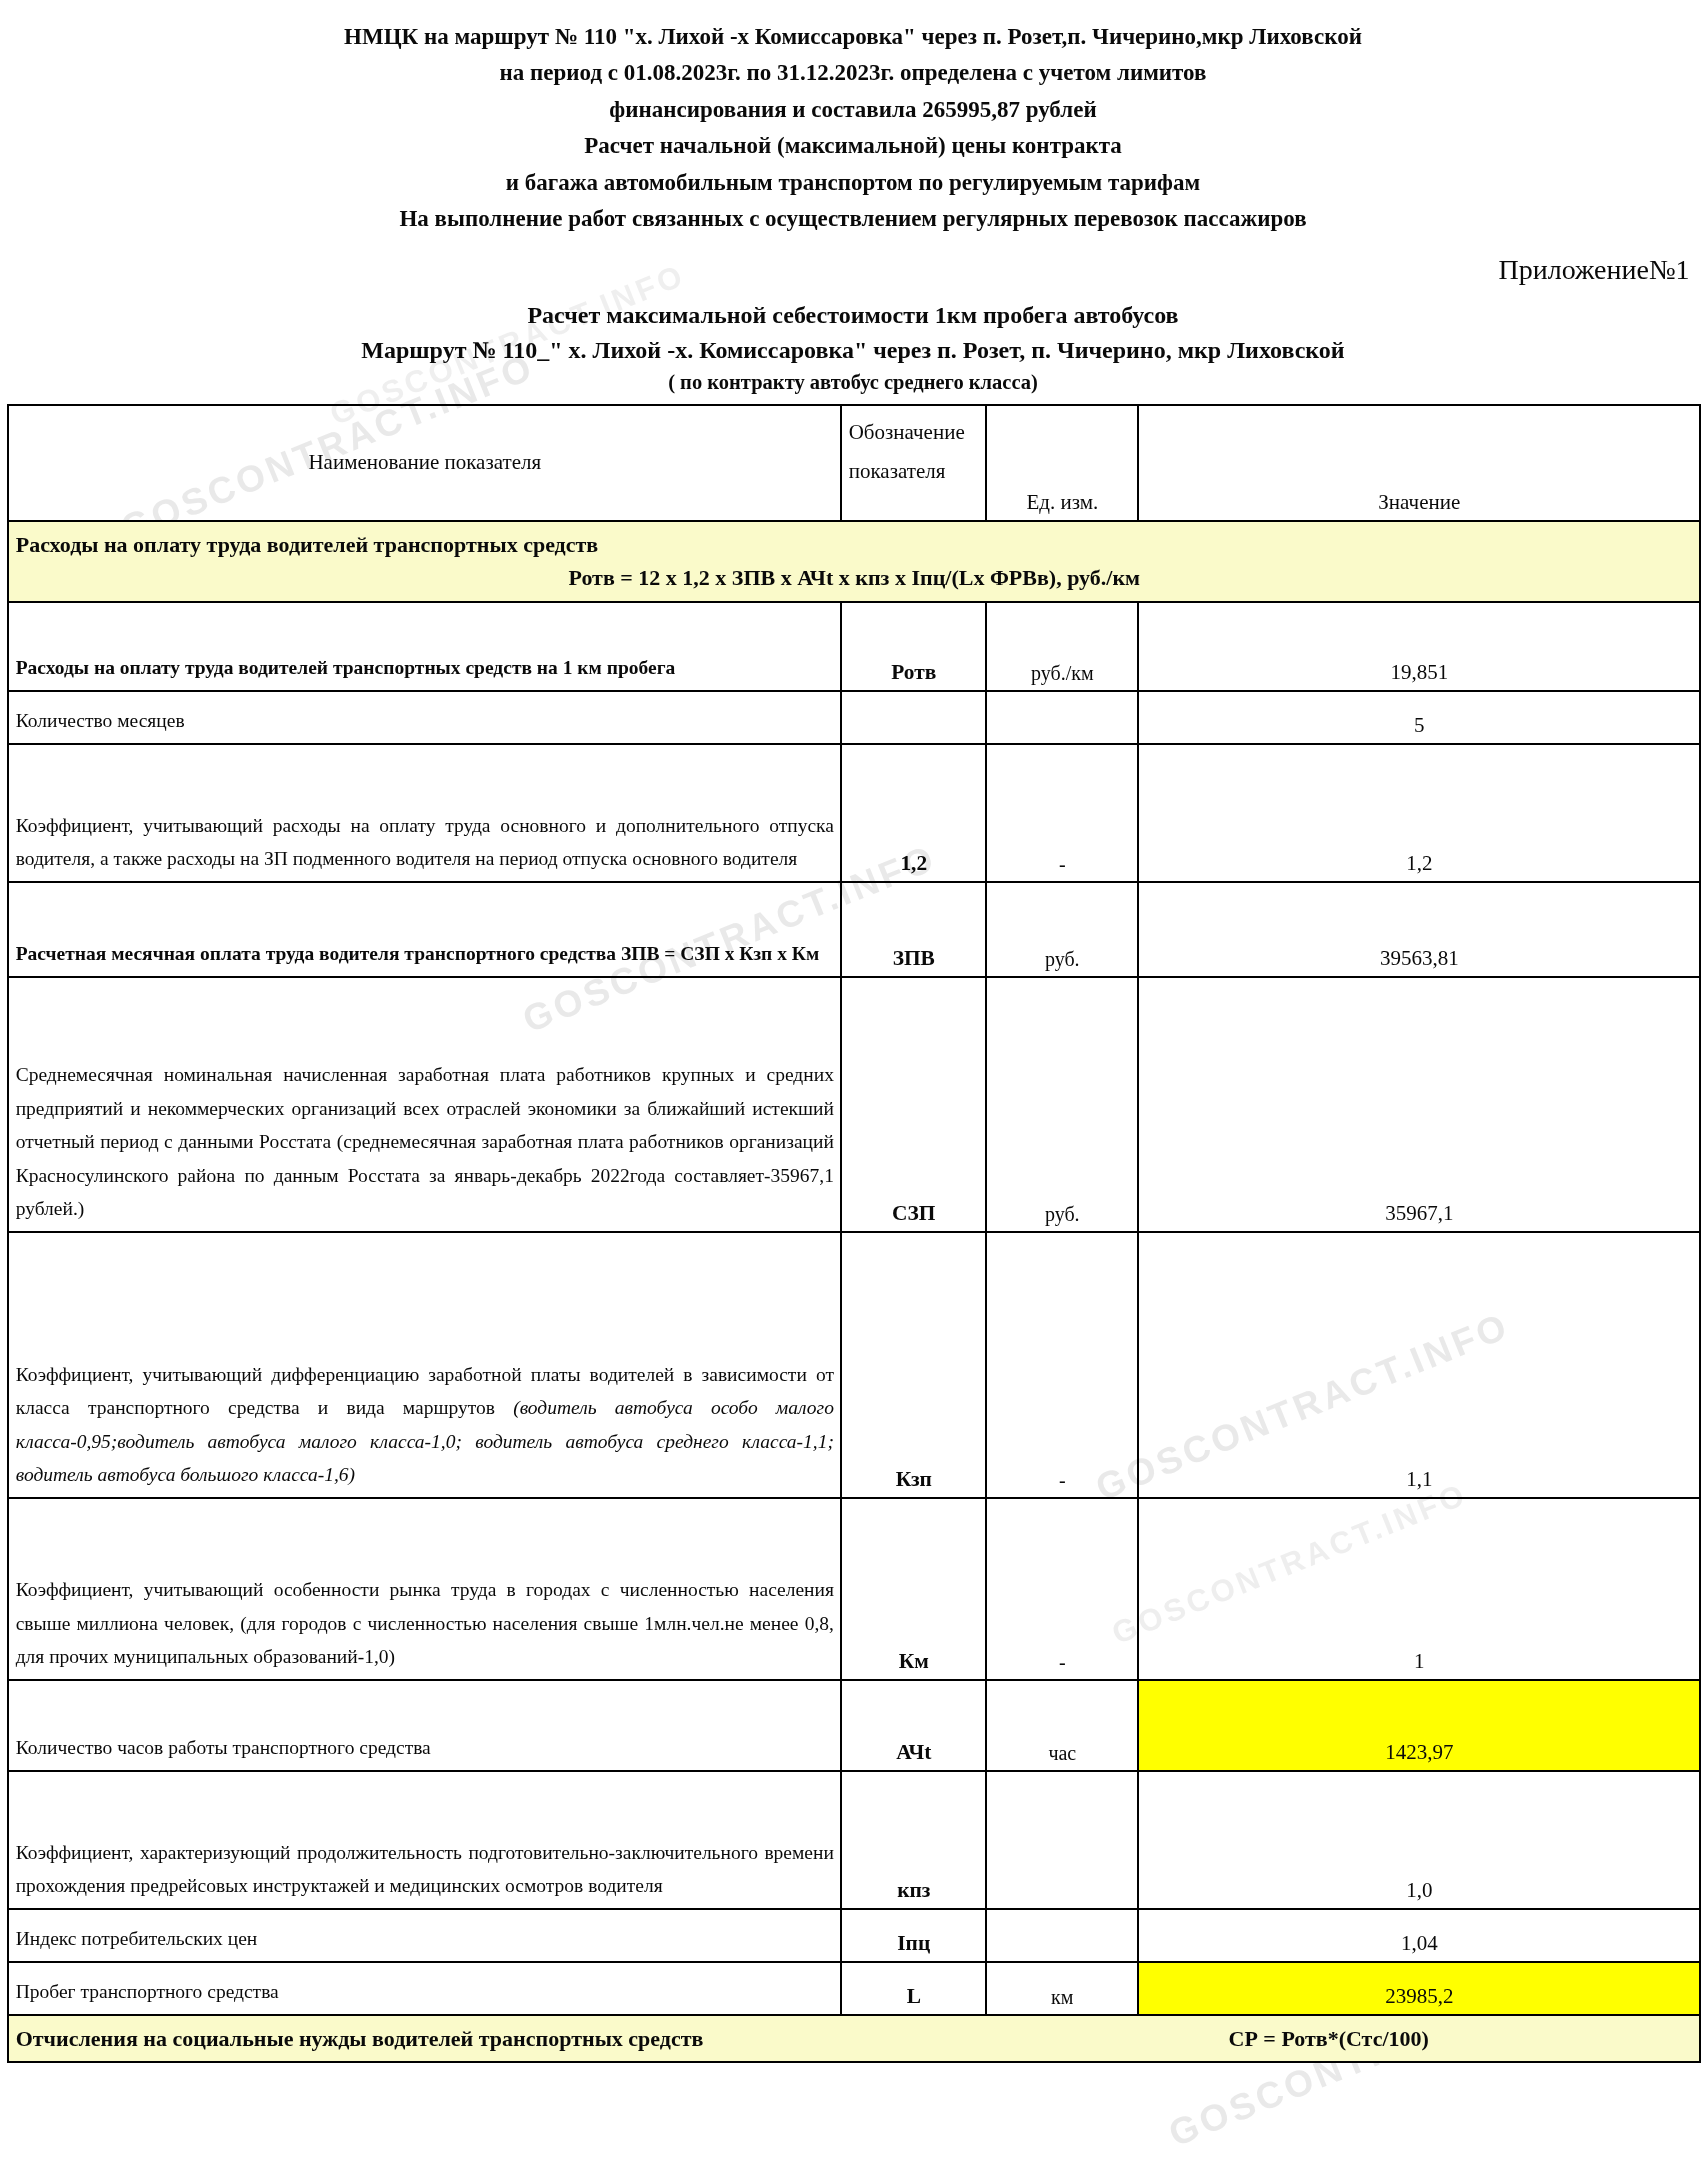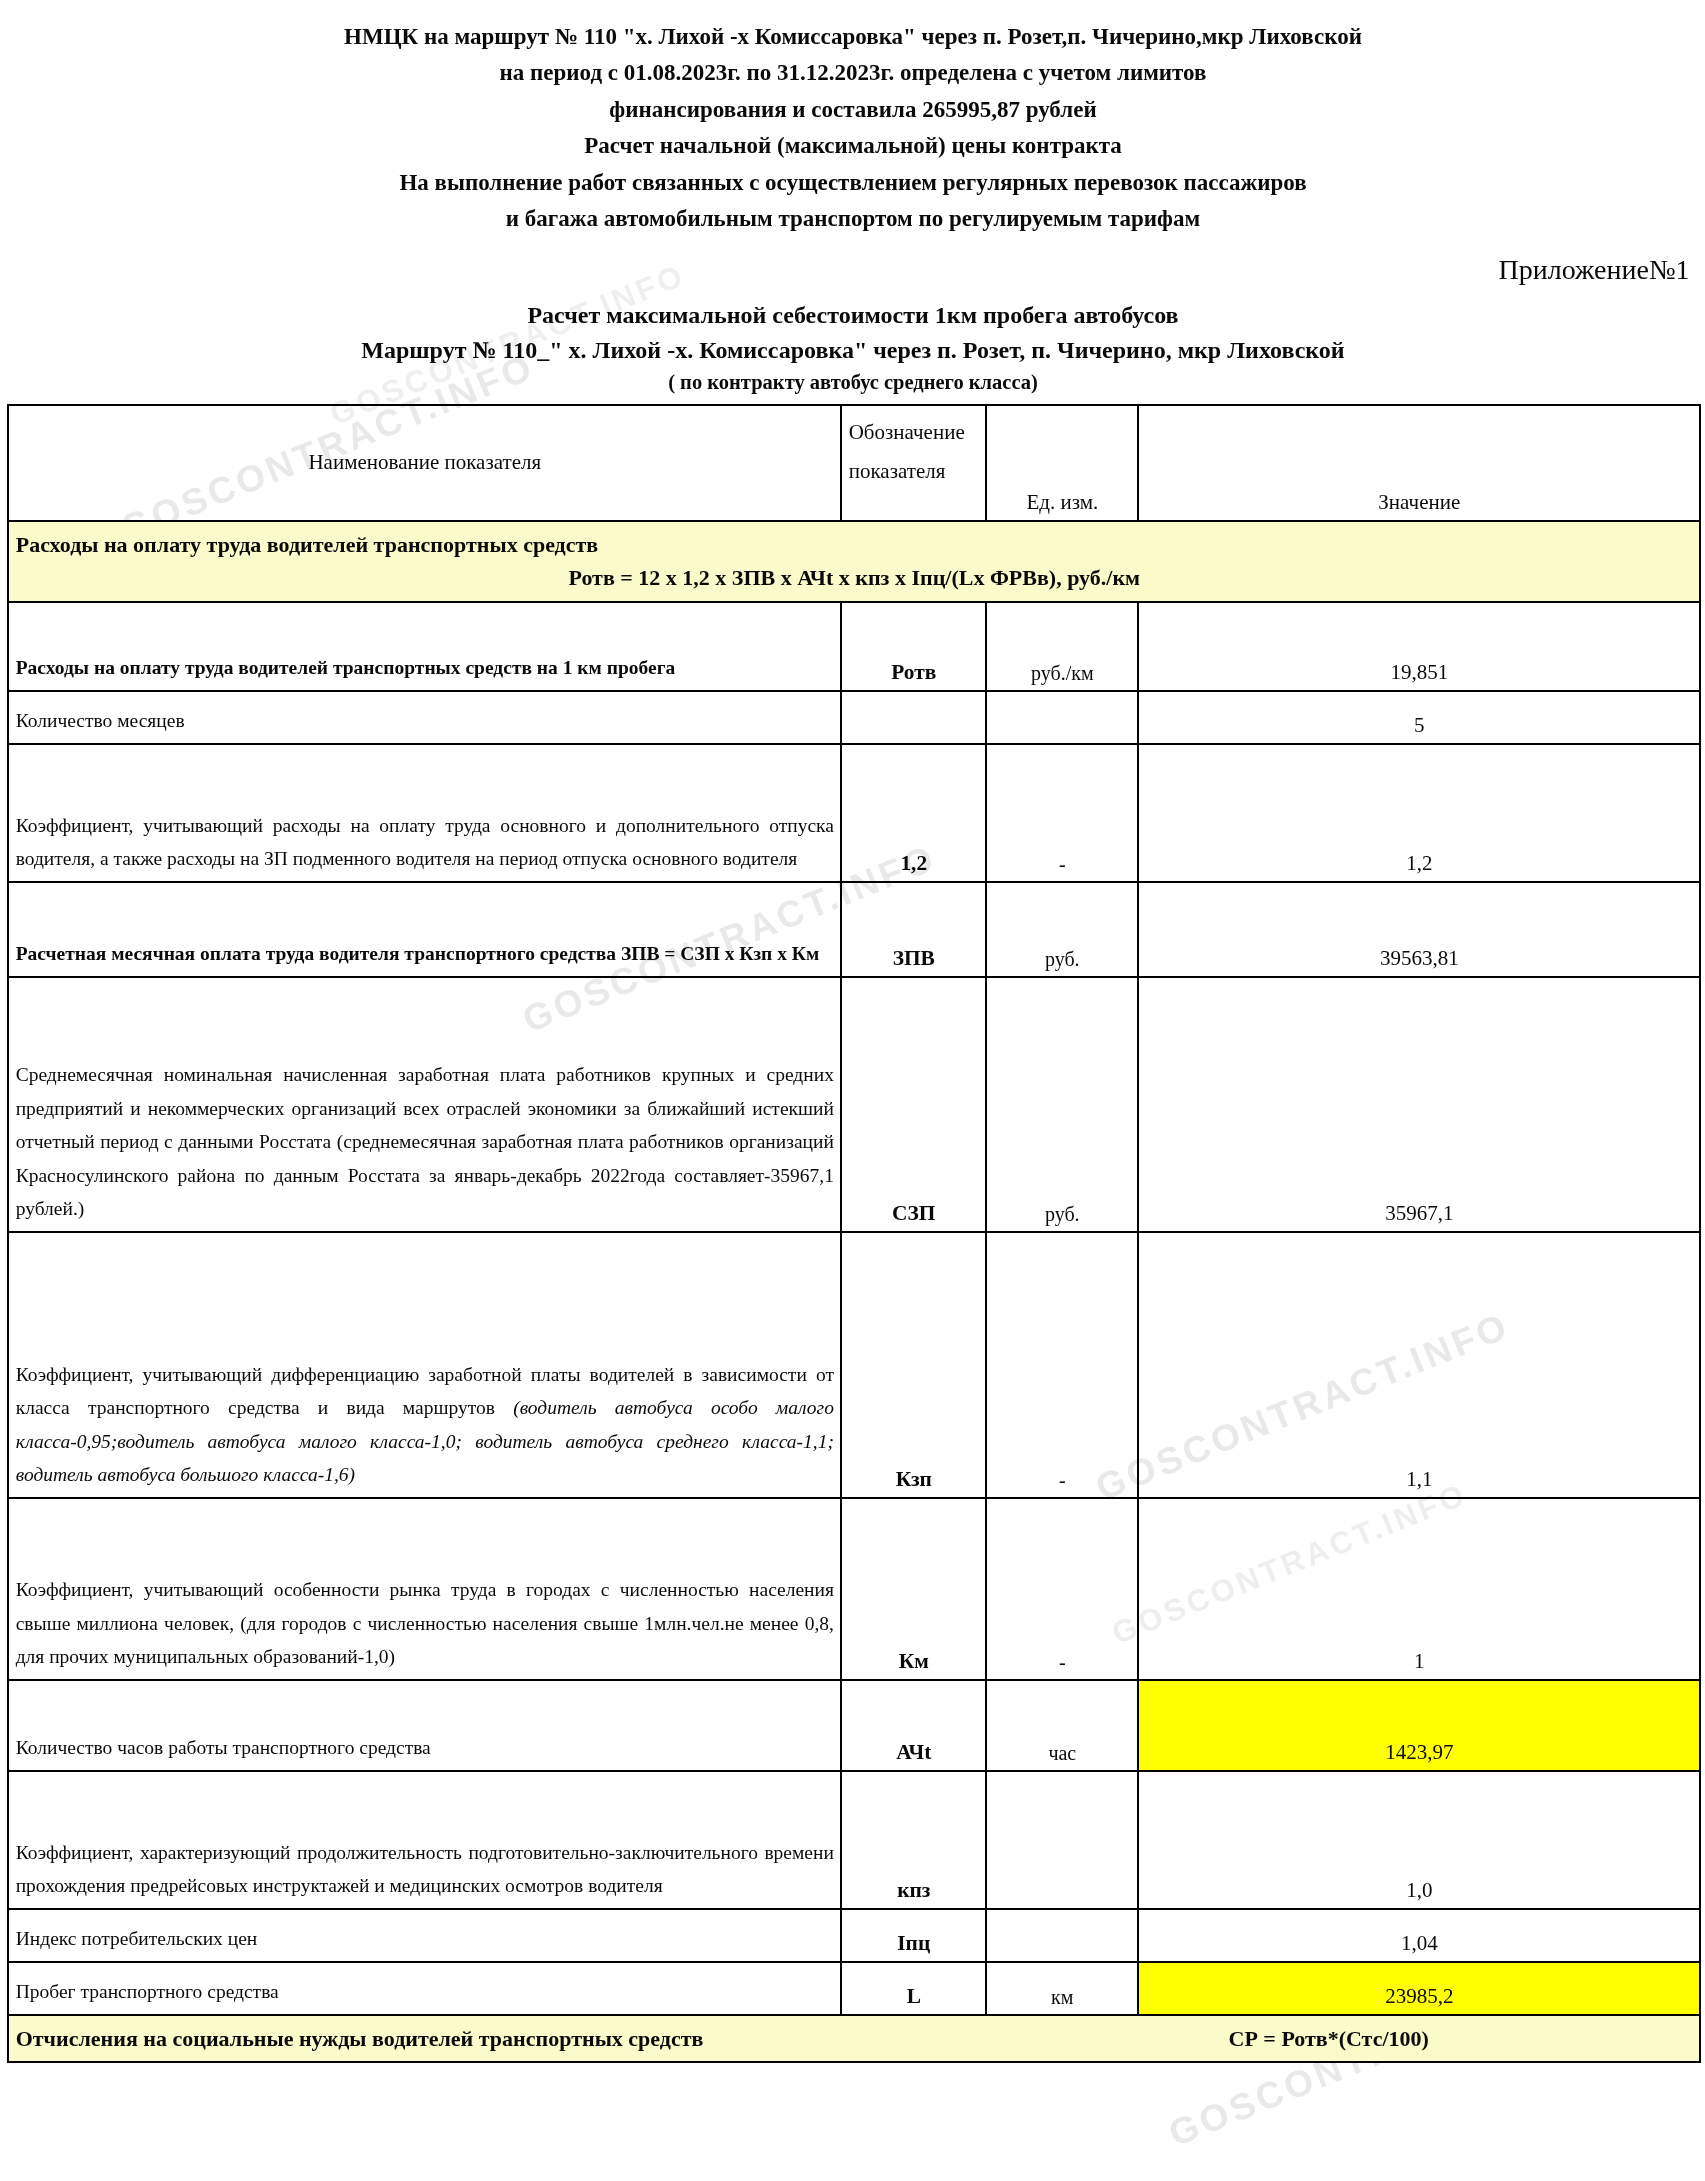--- a/index.html
+++ b/index.html
@@ -137,22 +137,22 @@
   <span class="wm wm2">GOSCONTRACT.INFO</span>
   <span class="wm wm3">GOSCONTRACT.INFO</span>
   <span class="wm wm5">GOSCONTRACT.INFO</span>
   <span class="wm wm4">GOSCONTRACT.INFO</span>
 
   <div class="head-block">
     <p class="h-line">НМЦК  на маршрут № 110  "х. Лихой -х Комиссаровка" через п. Розет,п. Чичерино,мкр Лиховской</p>
     <p class="h-line">на период  с  01.08.2023г. по 31.12.2023г.  определена с учетом лимитов</p>
     <p class="h-line">финансирования и составила 265995,87 рублей</p>
     <p class="h-line">Расчет начальной (максимальной) цены контракта</p>
+    <p class="h-line">и багажа автомобильным транспортом  по регулируемым тарифам</p>
     <p class="h-line">На выполнение  работ связанных с осуществлением регулярных перевозок пассажиров</p>
-    <p class="h-line">и багажа автомобильным транспортом  по регулируемым тарифам</p>
   </div>
 
   <div class="appendix">Приложение№1</div>
 
   <div class="sub-block">
     <p class="sub-line">Расчет максимальной себестоимости 1км пробега автобусов</p>
     <p class="sub-line">Маршрут № 110_" х. Лихой -х. Комиссаровка" через п. Розет, п. Чичерино, мкр Лиховской</p>
     <p class="sub-small">( по контракту автобус среднего класса)</p>
   </div>
 

